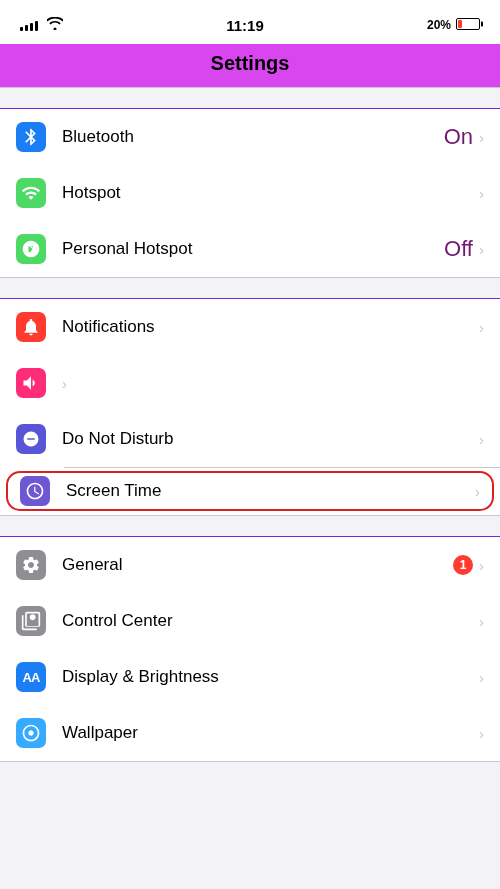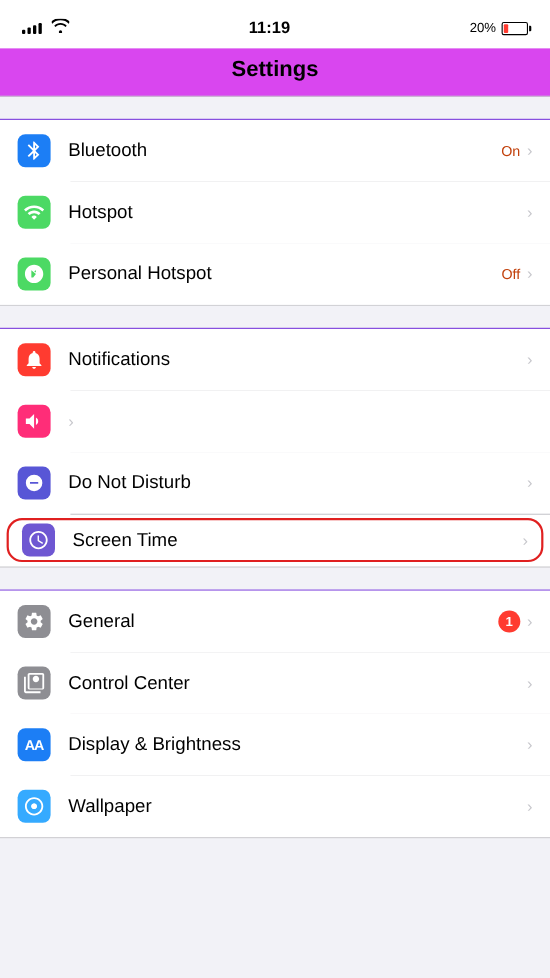--- a/index.html
+++ b/index.html
@@ -52,24 +52,24 @@
     }
 
     .status-center {
       font-size: 15px;
       font-weight: 600;
       color: #000;
     }
 
     .status-right {
       display: flex;
-      align-items: flex-end;
+      align-items: flex-start;
       gap: 5px;
       font-size: 12px;
-      font-weight: 400;
+      font-weight: 700;
       color: #000;
     }
 
     .battery-container {
       display: flex;
       align-items: center;
       gap: 3px;
     }
 
     .battery-icon {
@@ -172,22 +172,22 @@
     .icon-display { background: #1c7ef5; }
     .icon-wallpaper { background: #35aaff; }
 
     .item-label {
       flex: 1;
       font-size: 17px;
       color: #000;
     }
 
     .item-value {
-      font-size: 13px;
-      color: #c2410c;
+      font-size: 22px;
+      color: #701a75;
       margin-right: 6px;
     }
 
     .item-chevron {
       font-size: 15px;
       color: #c7c7cc;
       font-weight: 400;
     }
 
     .badge {

